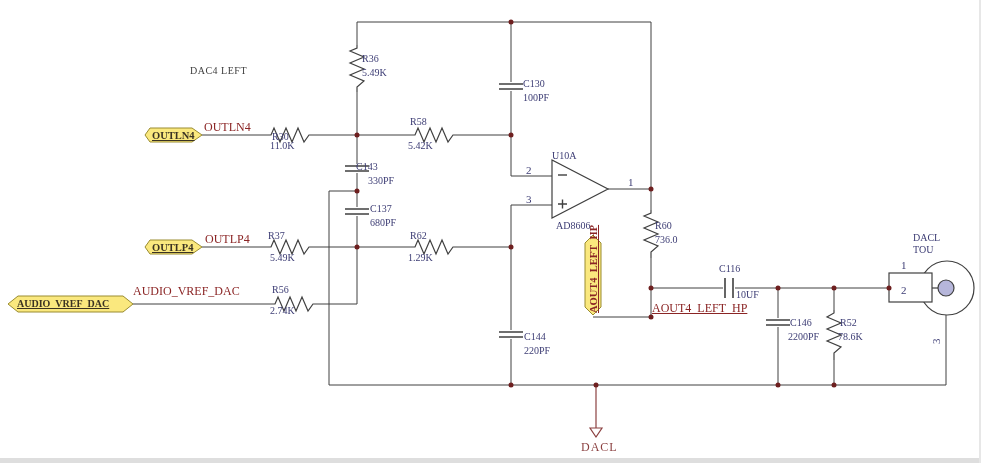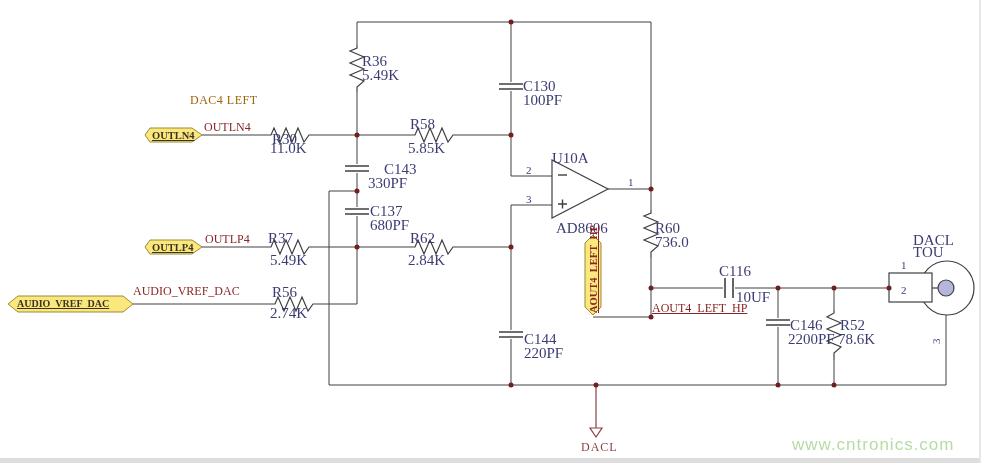--- a/index.html
+++ b/index.html
@@ -14,25 +14,25 @@
     --gnd:#8b4040;
     --wm:#b8dba6;
   }
   html,body{margin:0;padding:0;background:#fff;}
   #canvas{
     position:relative;width:981px;height:463px;background:var(--bg);
     overflow:hidden;font-family:"Liberation Serif",serif;
   }
   #schem{position:absolute;left:0;top:0;}
   .lbl{position:absolute;white-space:nowrap;line-height:1;}
-  .comp{font-size:15px;color:var(--comp);font-family:Liberation Serif, serif;}
+  .comp{font-size:10px;color:var(--comp);font-family:Liberation Serif, serif;}
   .net{font-size:12px;color:var(--net);}
   .net.u{text-decoration:underline;}
   .pin{font-size:11px;color:var(--comp);}
-  .title{font-size:12px;color:#a16207;letter-spacing:.5px;margin-top:28px;}
+  .title{font-size:10px;color:#404040;letter-spacing:.5px;}
   .flagtxt{font-size:10.5px;color:var(--flagtext);text-decoration:underline;font-weight:bold;}
   .flagtxt.small{font-size:10px;}
   .rotup{transform:rotate(-90deg);transform-origin:0 0;}
   .vport{font-size:10.5px;color:var(--net);text-decoration:underline;font-weight:bold;}
   .gndlbl{font-size:12px;color:var(--gnd);letter-spacing:1px;}
   .wm{font-family:"Liberation Sans",sans-serif;font-size:17px;color:var(--wm);letter-spacing:1px;}
   .edge-bottom{position:absolute;left:0;bottom:0;width:100%;height:5px;background:#dedede;}
   .edge-right{position:absolute;right:0;top:0;width:2px;height:100%;background:#e7e7e7;}
 </style>
 </head>
@@ -132,31 +132,31 @@
     </g>
   </svg>
 
   <span class="lbl title" style="left:190px;top:66px">DAC4 LEFT</span>
 
   <span class="lbl comp" style="left:362px;top:54px">R36</span>
   <span class="lbl comp" style="left:362px;top:68px">5.49K</span>
   <span class="lbl comp" style="left:272px;top:132px">R30</span>
   <span class="lbl comp" style="left:270px;top:141px">11.0K</span>
   <span class="lbl comp" style="left:410px;top:117px">R58</span>
-  <span class="lbl comp" style="left:408px;top:141px">5.85K</span>
+  <span class="lbl comp" style="left:408px;top:141px">5.42K</span>
   <span class="lbl comp" style="left:523px;top:79px">C130</span>
   <span class="lbl comp" style="left:523px;top:93px">100PF</span>
-  <span class="lbl comp" style="left:384px;top:162px">C143</span>
+  <span class="lbl comp" style="left:356px;top:162px">C143</span>
   <span class="lbl comp" style="left:368px;top:176px">330PF</span>
   <span class="lbl comp" style="left:370px;top:204px">C137</span>
   <span class="lbl comp" style="left:370px;top:218px">680PF</span>
   <span class="lbl comp" style="left:268px;top:231px">R37</span>
   <span class="lbl comp" style="left:270px;top:253px">5.49K</span>
   <span class="lbl comp" style="left:410px;top:231px">R62</span>
-  <span class="lbl comp" style="left:408px;top:253px">2.84K</span>
+  <span class="lbl comp" style="left:408px;top:253px">1.29K</span>
   <span class="lbl comp" style="left:272px;top:285px">R56</span>
   <span class="lbl comp" style="left:270px;top:306px">2.74K</span>
   <span class="lbl comp" style="left:524px;top:332px">C144</span>
   <span class="lbl comp" style="left:524px;top:346px">220PF</span>
   <span class="lbl comp" style="left:655px;top:221px">R60</span>
   <span class="lbl comp" style="left:655px;top:235px">736.0</span>
   <span class="lbl comp" style="left:719px;top:264px">C116</span>
   <span class="lbl comp" style="left:736px;top:290px">10UF</span>
   <span class="lbl comp" style="left:790px;top:318px">C146</span>
   <span class="lbl comp" style="left:788px;top:332px">2200PF</span>
@@ -180,17 +180,16 @@
   <span class="lbl net" style="left:133px;top:285px">AUDIO_VREF_DAC</span>
   <span class="lbl net u" style="left:652px;top:302px">AOUT4_LEFT_HP</span>
 
   <span class="lbl flagtxt" style="left:152px;top:131px">OUTLN4</span>
   <span class="lbl flagtxt" style="left:152px;top:243px">OUTLP4</span>
   <span class="lbl flagtxt small" style="left:17px;top:299px">AUDIO_VREF_DAC</span>
   <span class="lbl vport rotup" style="left:589px;top:313px">AOUT4_LEFT_HP</span>
 
   <span class="lbl gndlbl" style="left:581px;top:441px">DACL</span>
 
-  <span class="lbl wm" style="left:792px;top:436px">www.cntronics.com</span>
 
   <div class="edge-bottom"></div>
   <div class="edge-right"></div>
 </div>
 
 </body></html>

